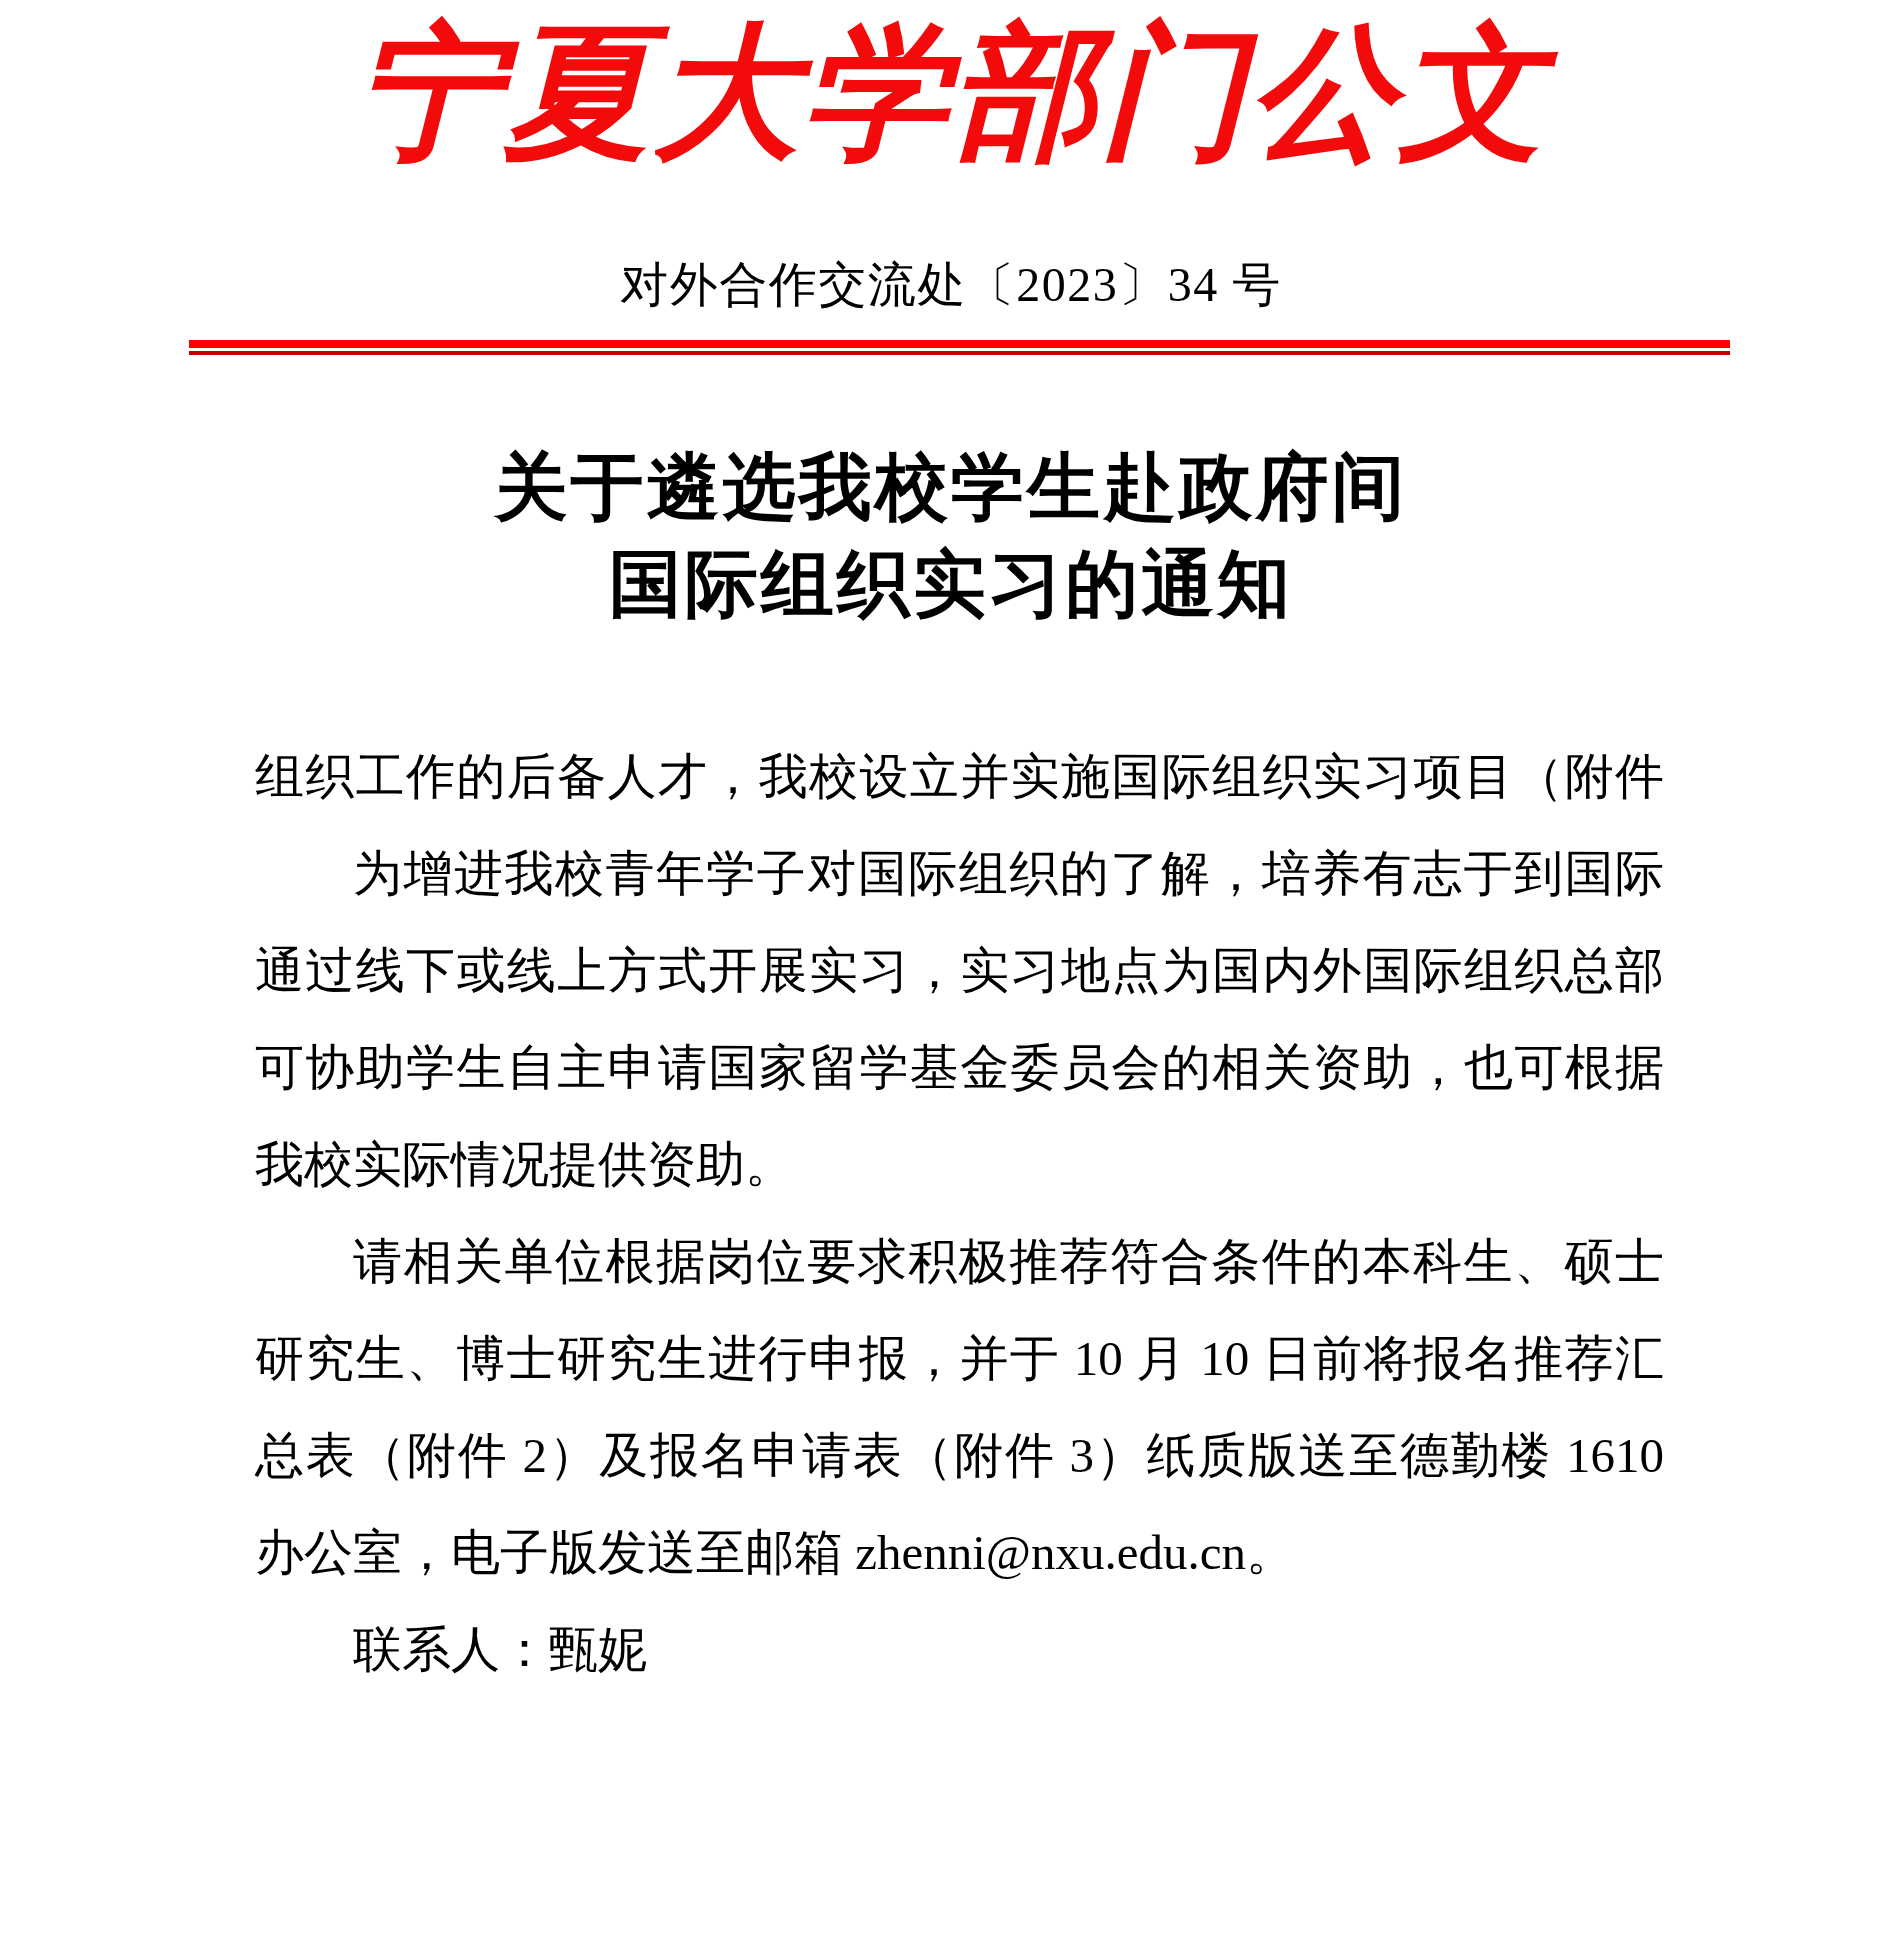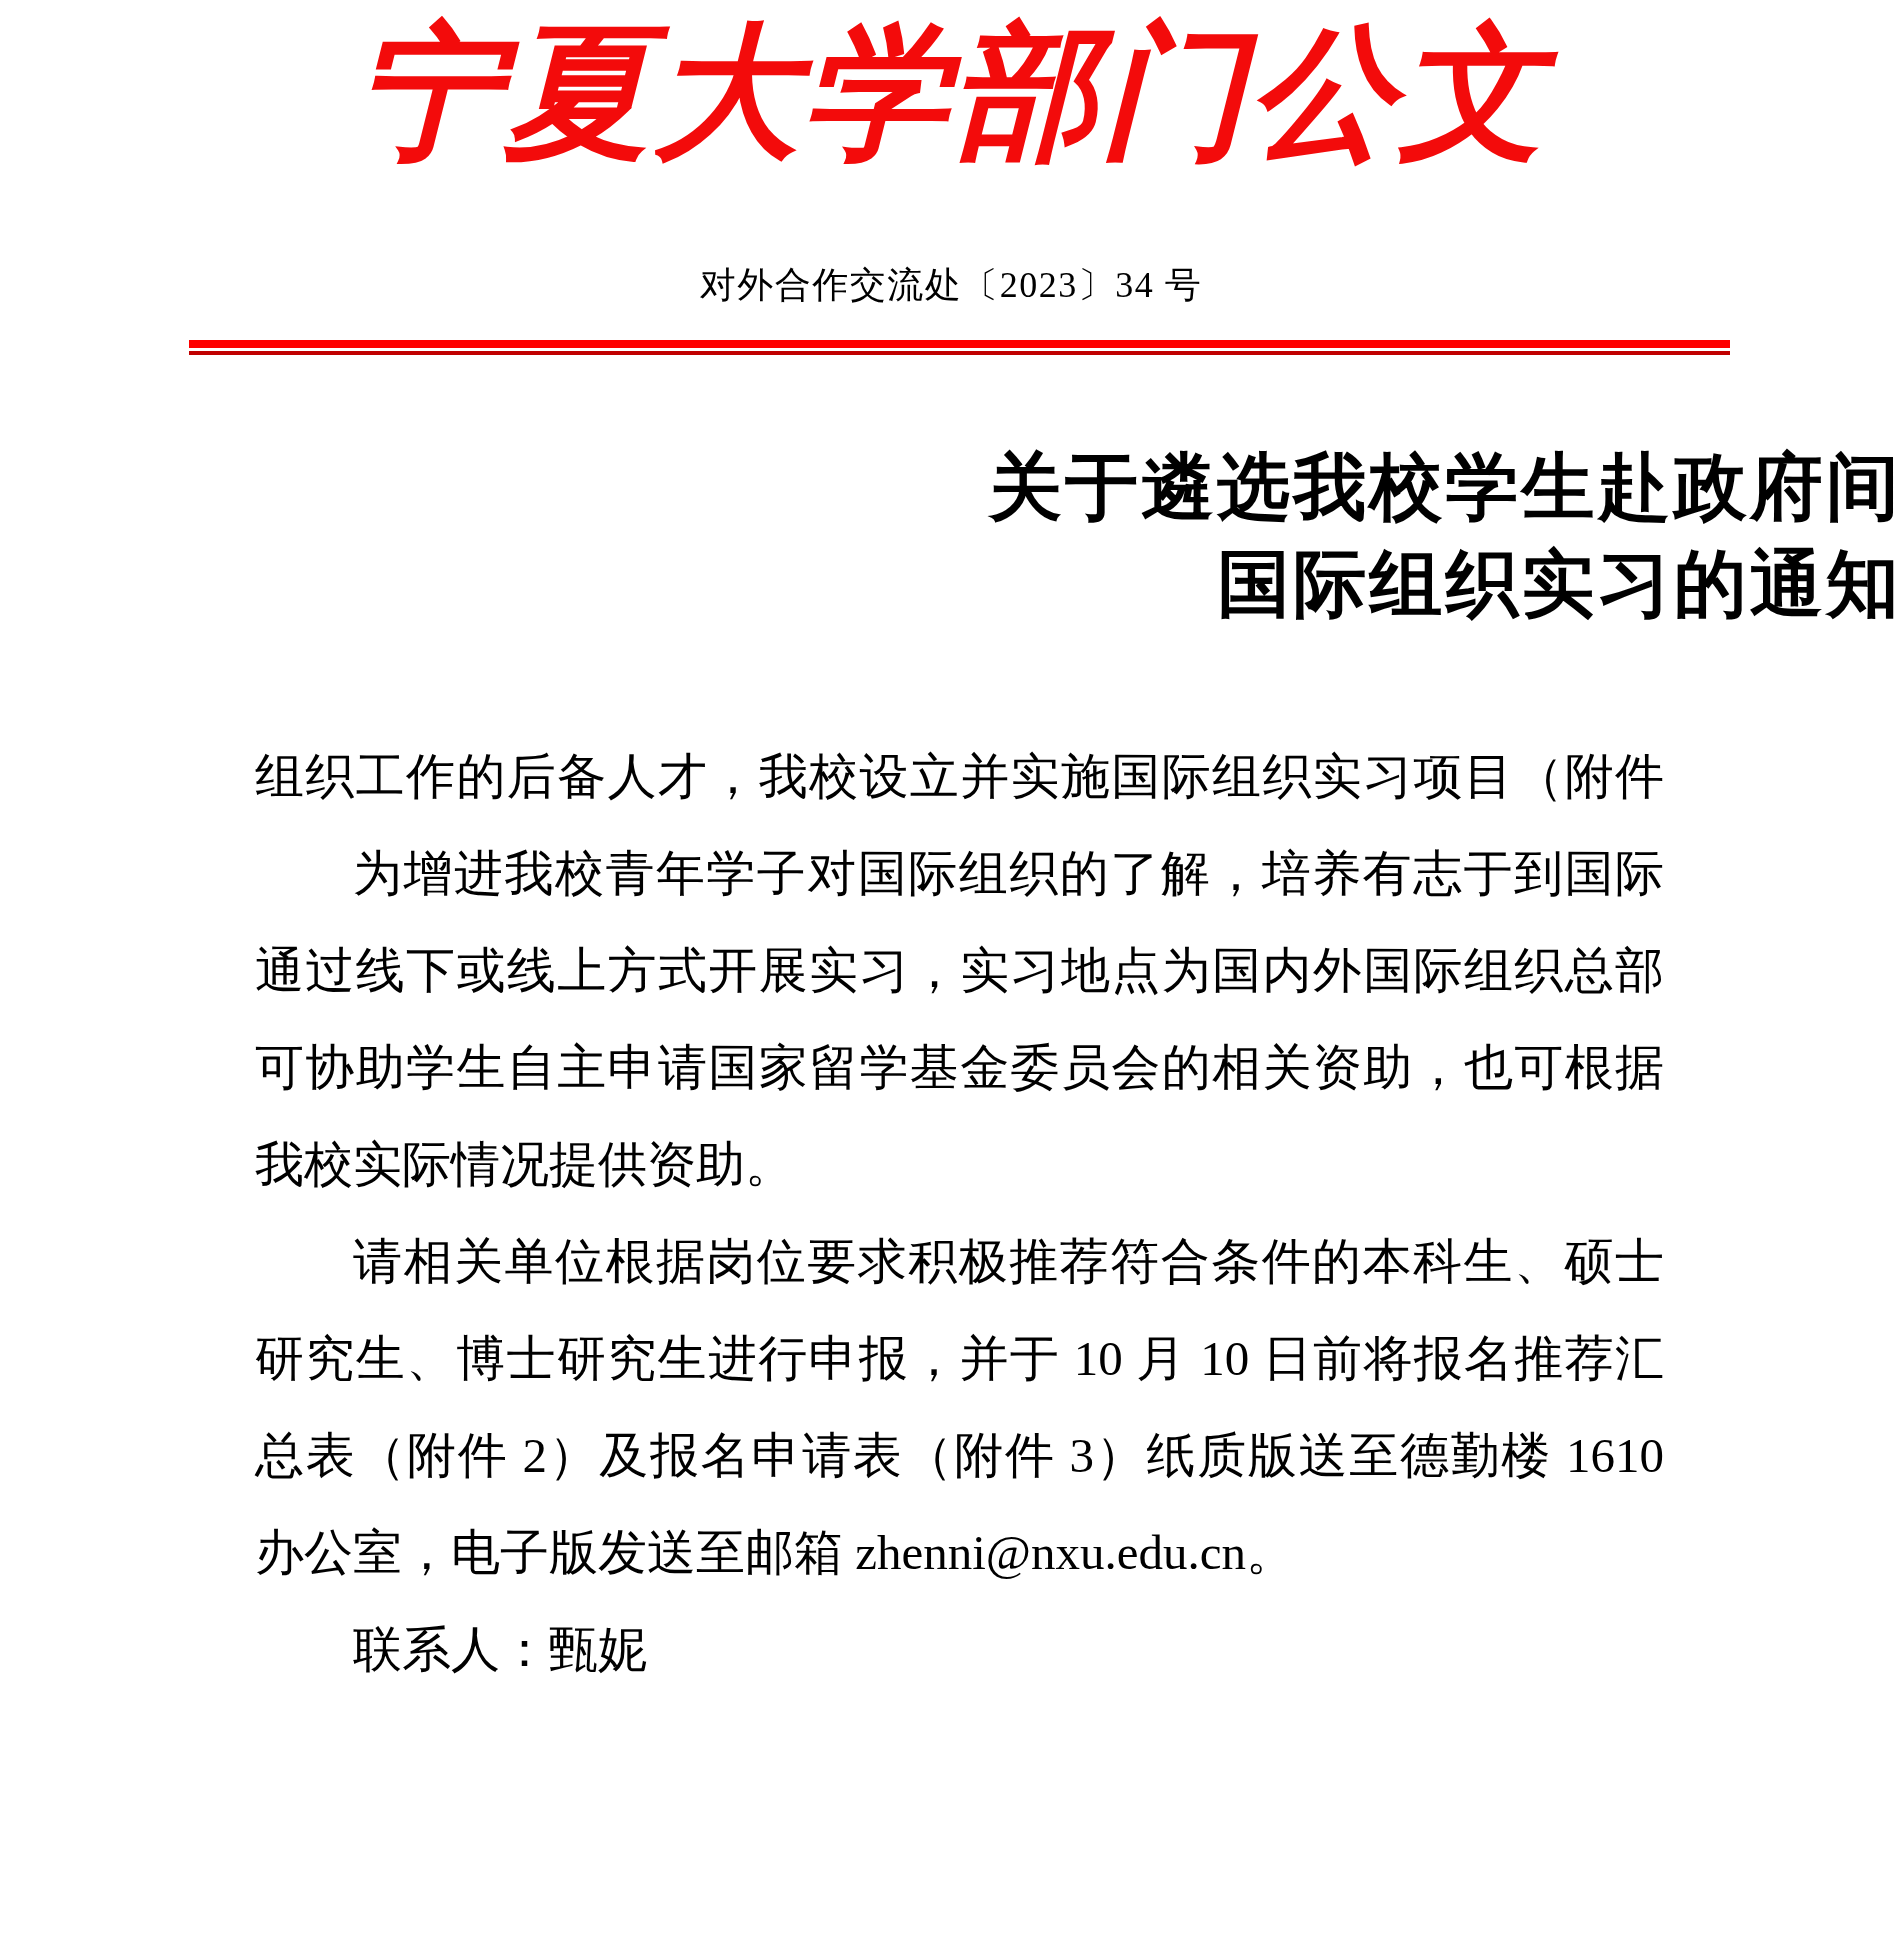--- a/index.html
+++ b/index.html
@@ -32,21 +32,21 @@
     color:var(--masthead-red);
     white-space:nowrap;
     font-style:italic;
   }
   .doc-number{
     position:absolute;
     top:258px;
     left:0;
     width:100%;
     text-align:center;
-    font-size:36px;
+    font-size:48px;
     line-height:54px;
     letter-spacing:1.5px;
     color:var(--text-black);
     white-space:nowrap;
   }
   .rule{
     position:absolute;
     left:189px;
     top:340px;
     width:1541px;
@@ -59,21 +59,21 @@
     left:0;
     width:100%;
     margin:0;
     text-align:center;
     font-size:73px;
     line-height:97px;
     font-weight:bold;
     letter-spacing:3.1px;
     color:var(--text-black);
   }
-  .notice-title .title-line{display:block;text-align:right;}
+  .notice-title .title-line{display:block;}
   .body-text{
     position:absolute;
     top:728px;
     left:255px;
     width:1409px;
     font-size:49px;
     line-height:97px;
     color:var(--text-black);
   }
   .body-text .line{min-height:97px;}

